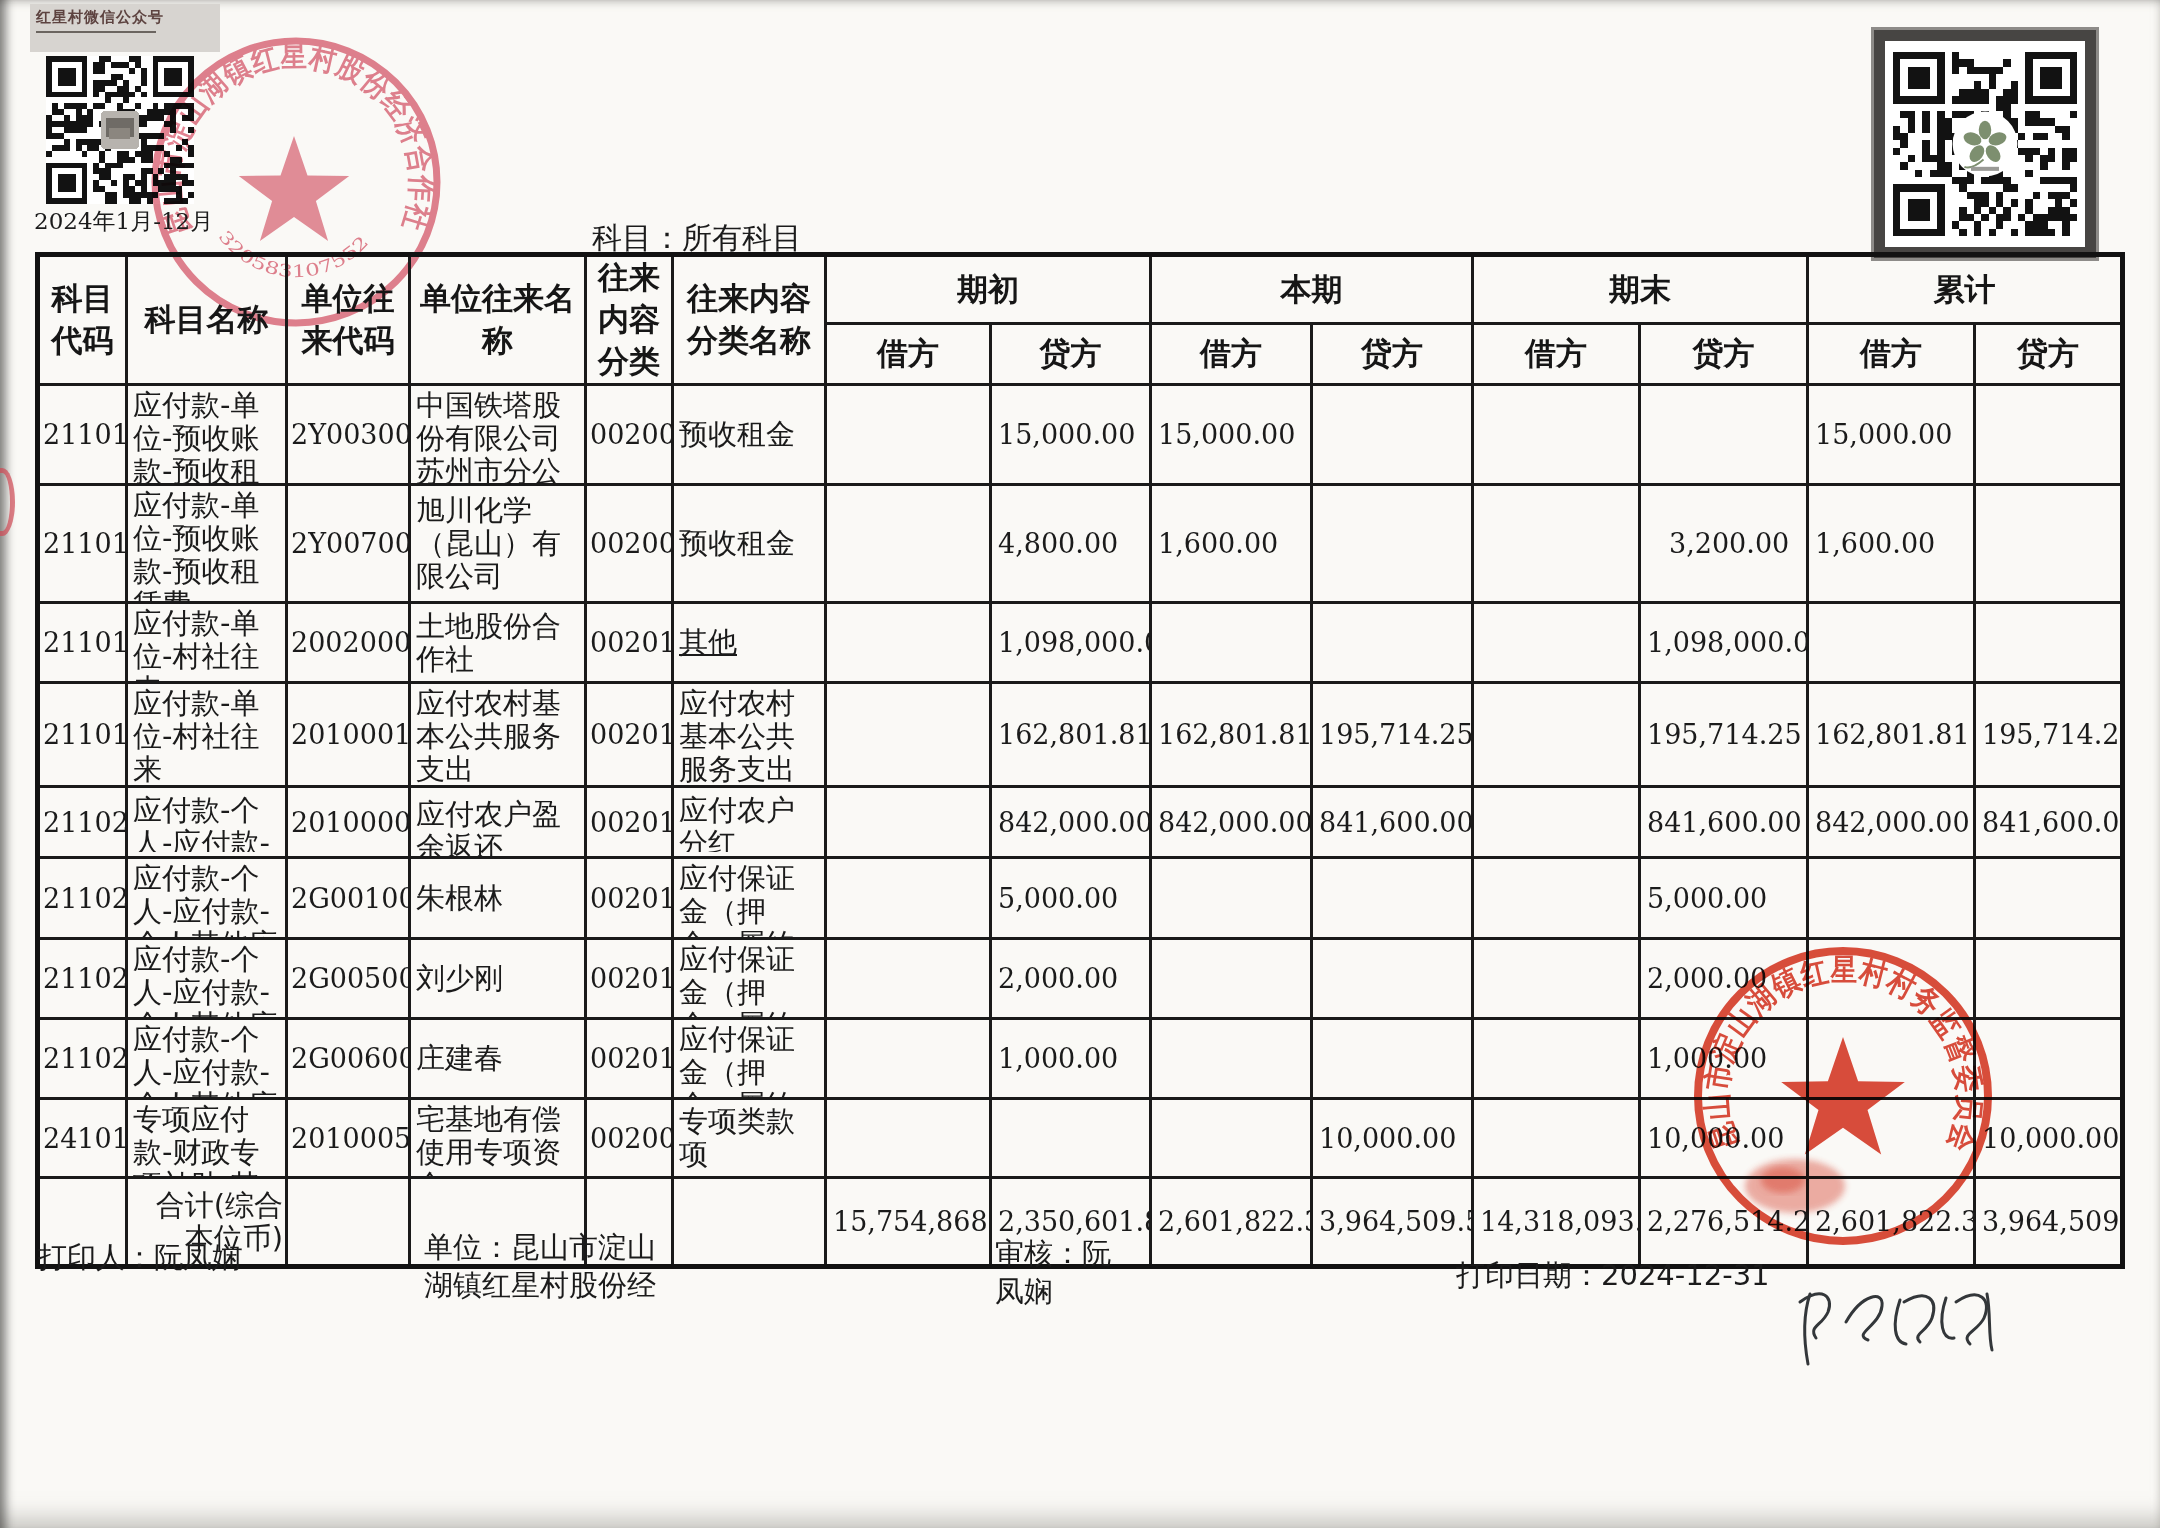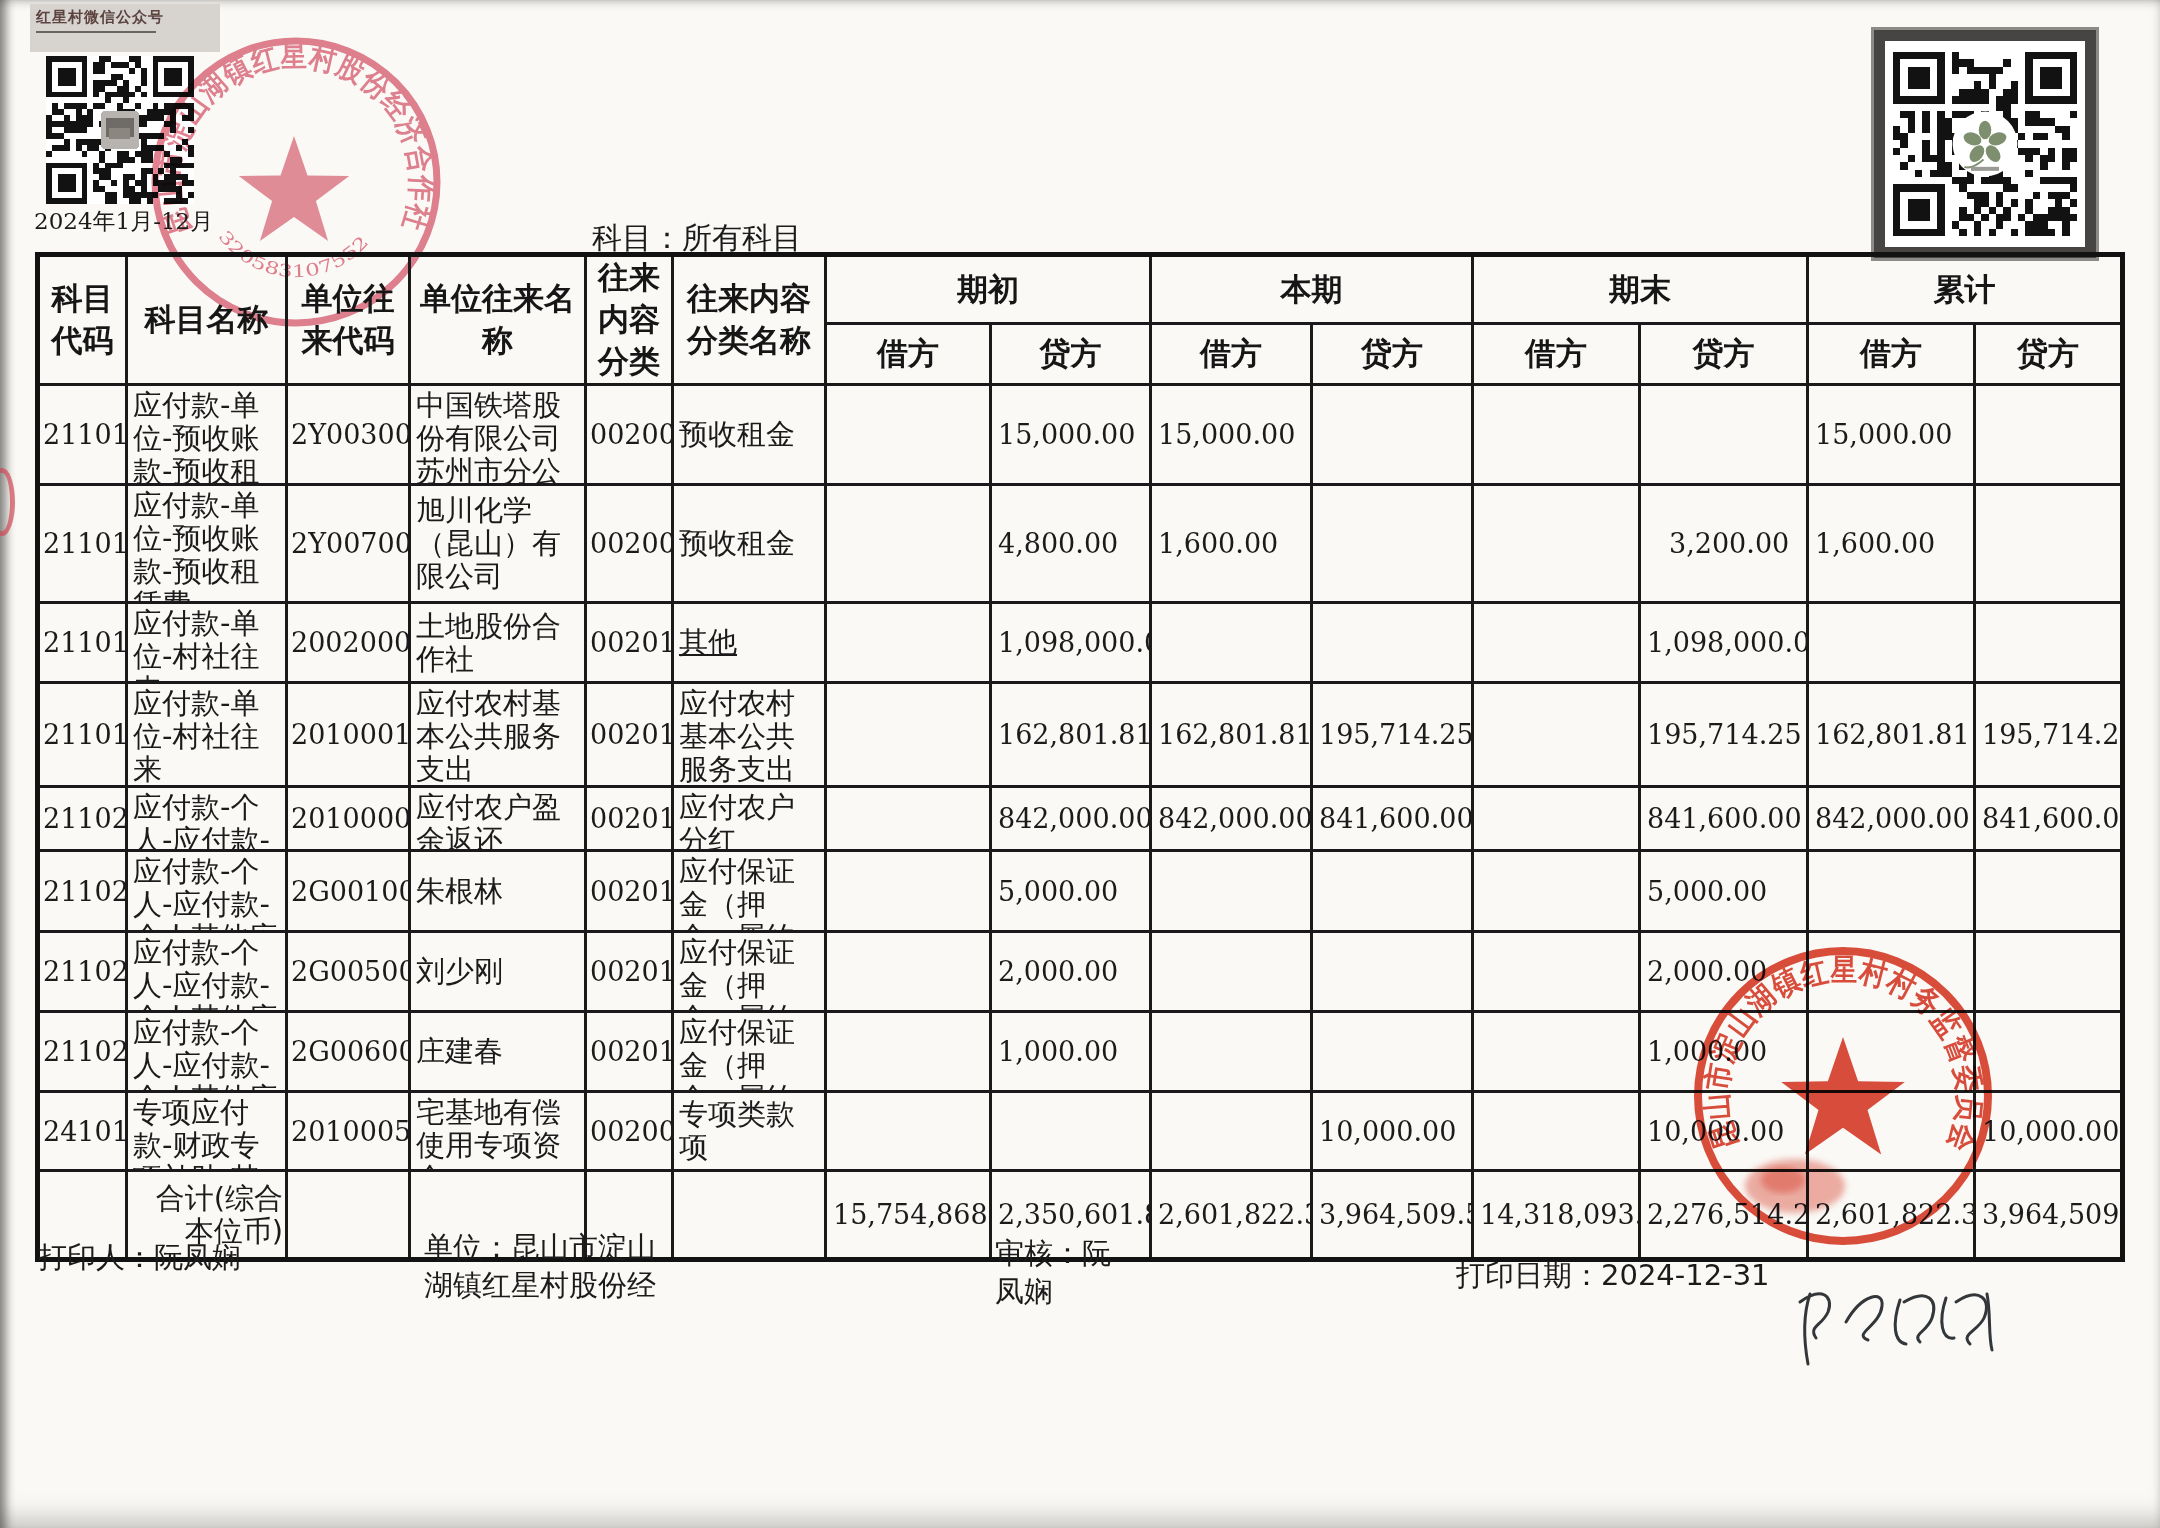--- a/index.html
+++ b/index.html
@@ -790,21 +790,21 @@
             <td class="code">
               <div class="cc" style="max-height: 56px;">21102010</div>
             </td>
             <td class="cn">
               <div class="cc" style="max-height: 56px;">应付款-个人-应付款-应付农户盈余返还</div>
             </td>
             <td class="code">
               <div class="cc" style="max-height: 56px;">2010000</div>
             </td>
             <td class="cn">
-              <div class="cc" style="max-height: 56px;">应付农户盈余返还</div>
+              <div class="cc" style="max-height: 56px; margin-top: 8px;">应付农户盈余返还</div>
             </td>
             <td class="code">
               <div class="cc" style="max-height: 56px;">002015</div>
             </td>
             <td class="cn">
               <div class="cc" style="max-height: 56px;">应付农户分红</div>
             </td>
             <td class="num">
               <div class="cc" style="max-height: 56px;"></div>
             </td>

